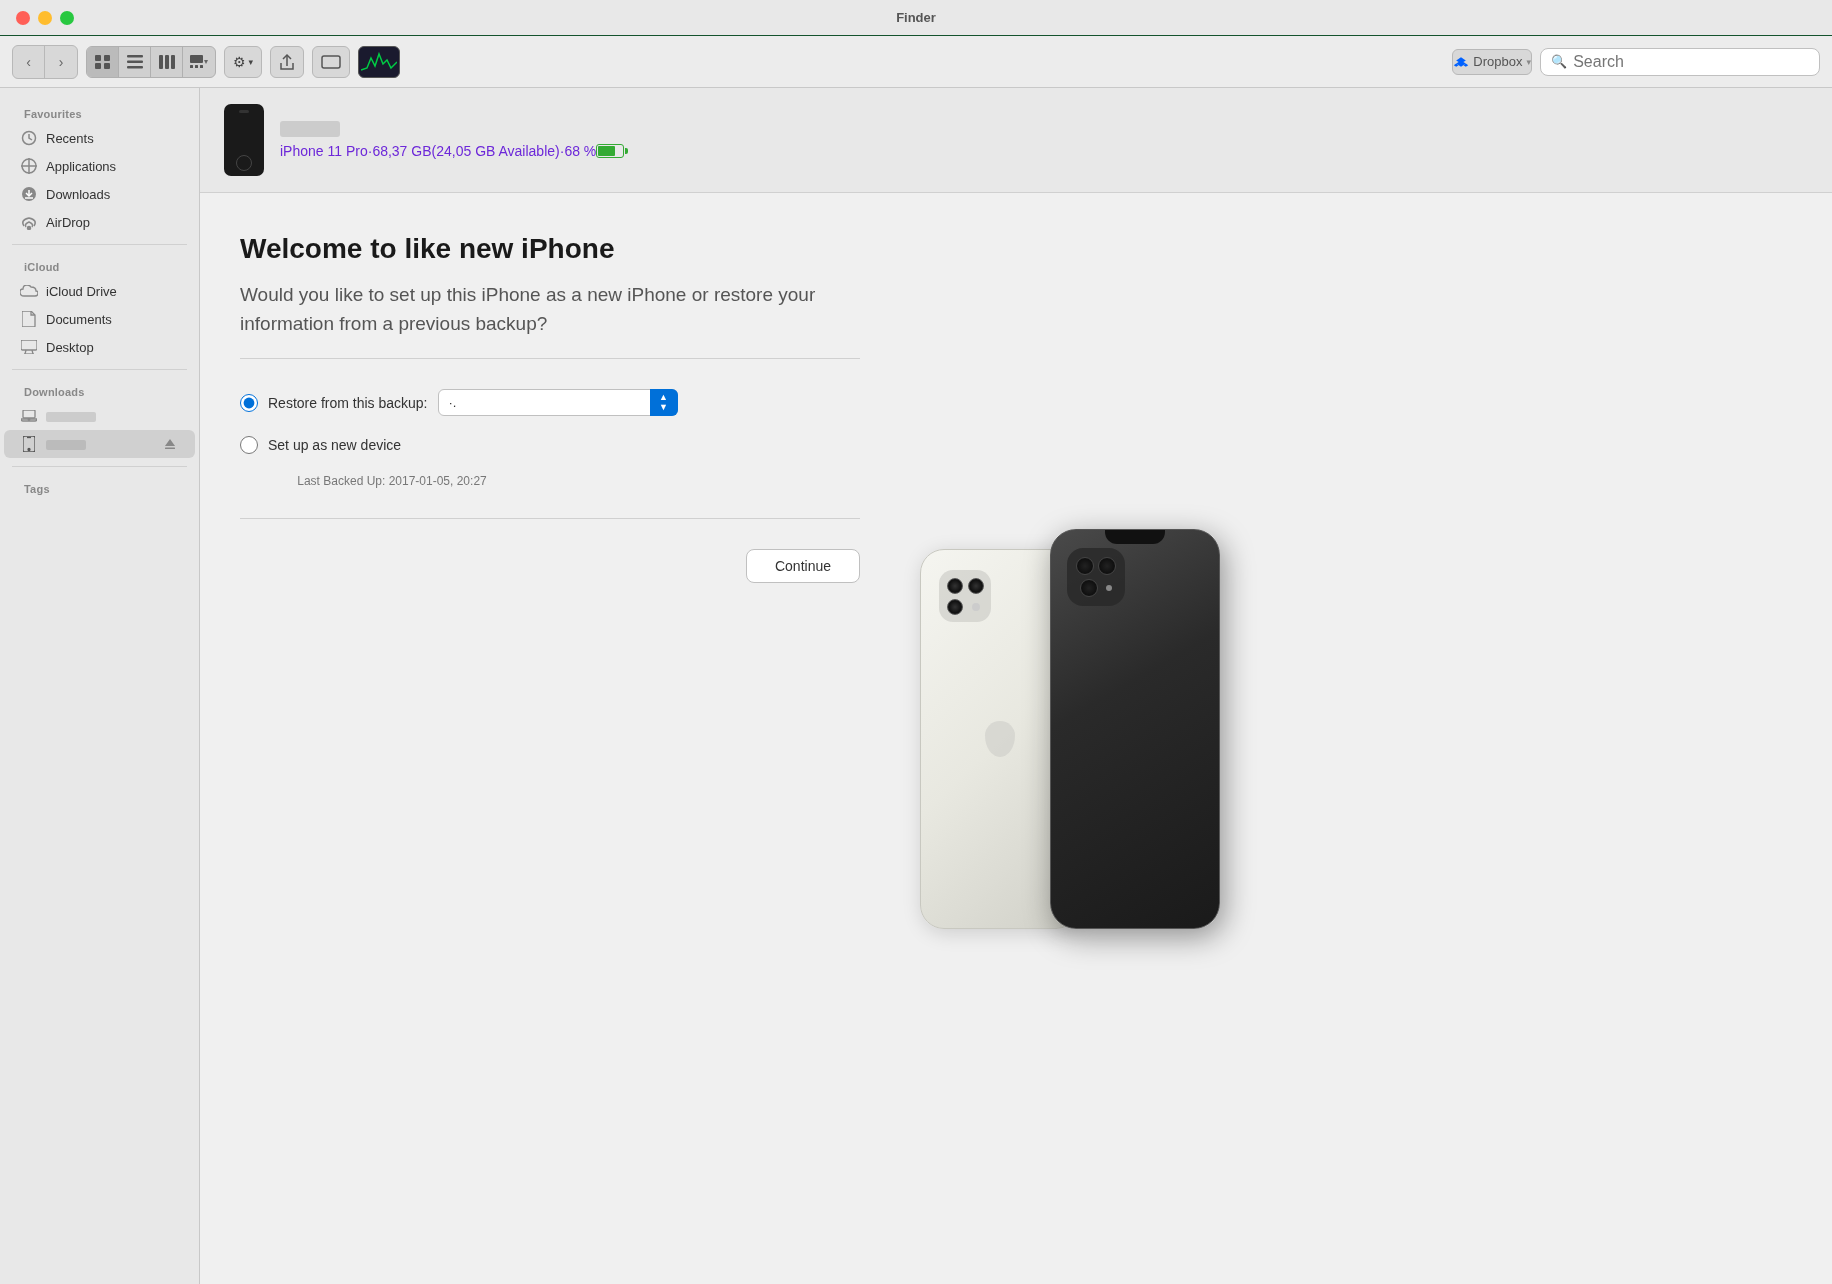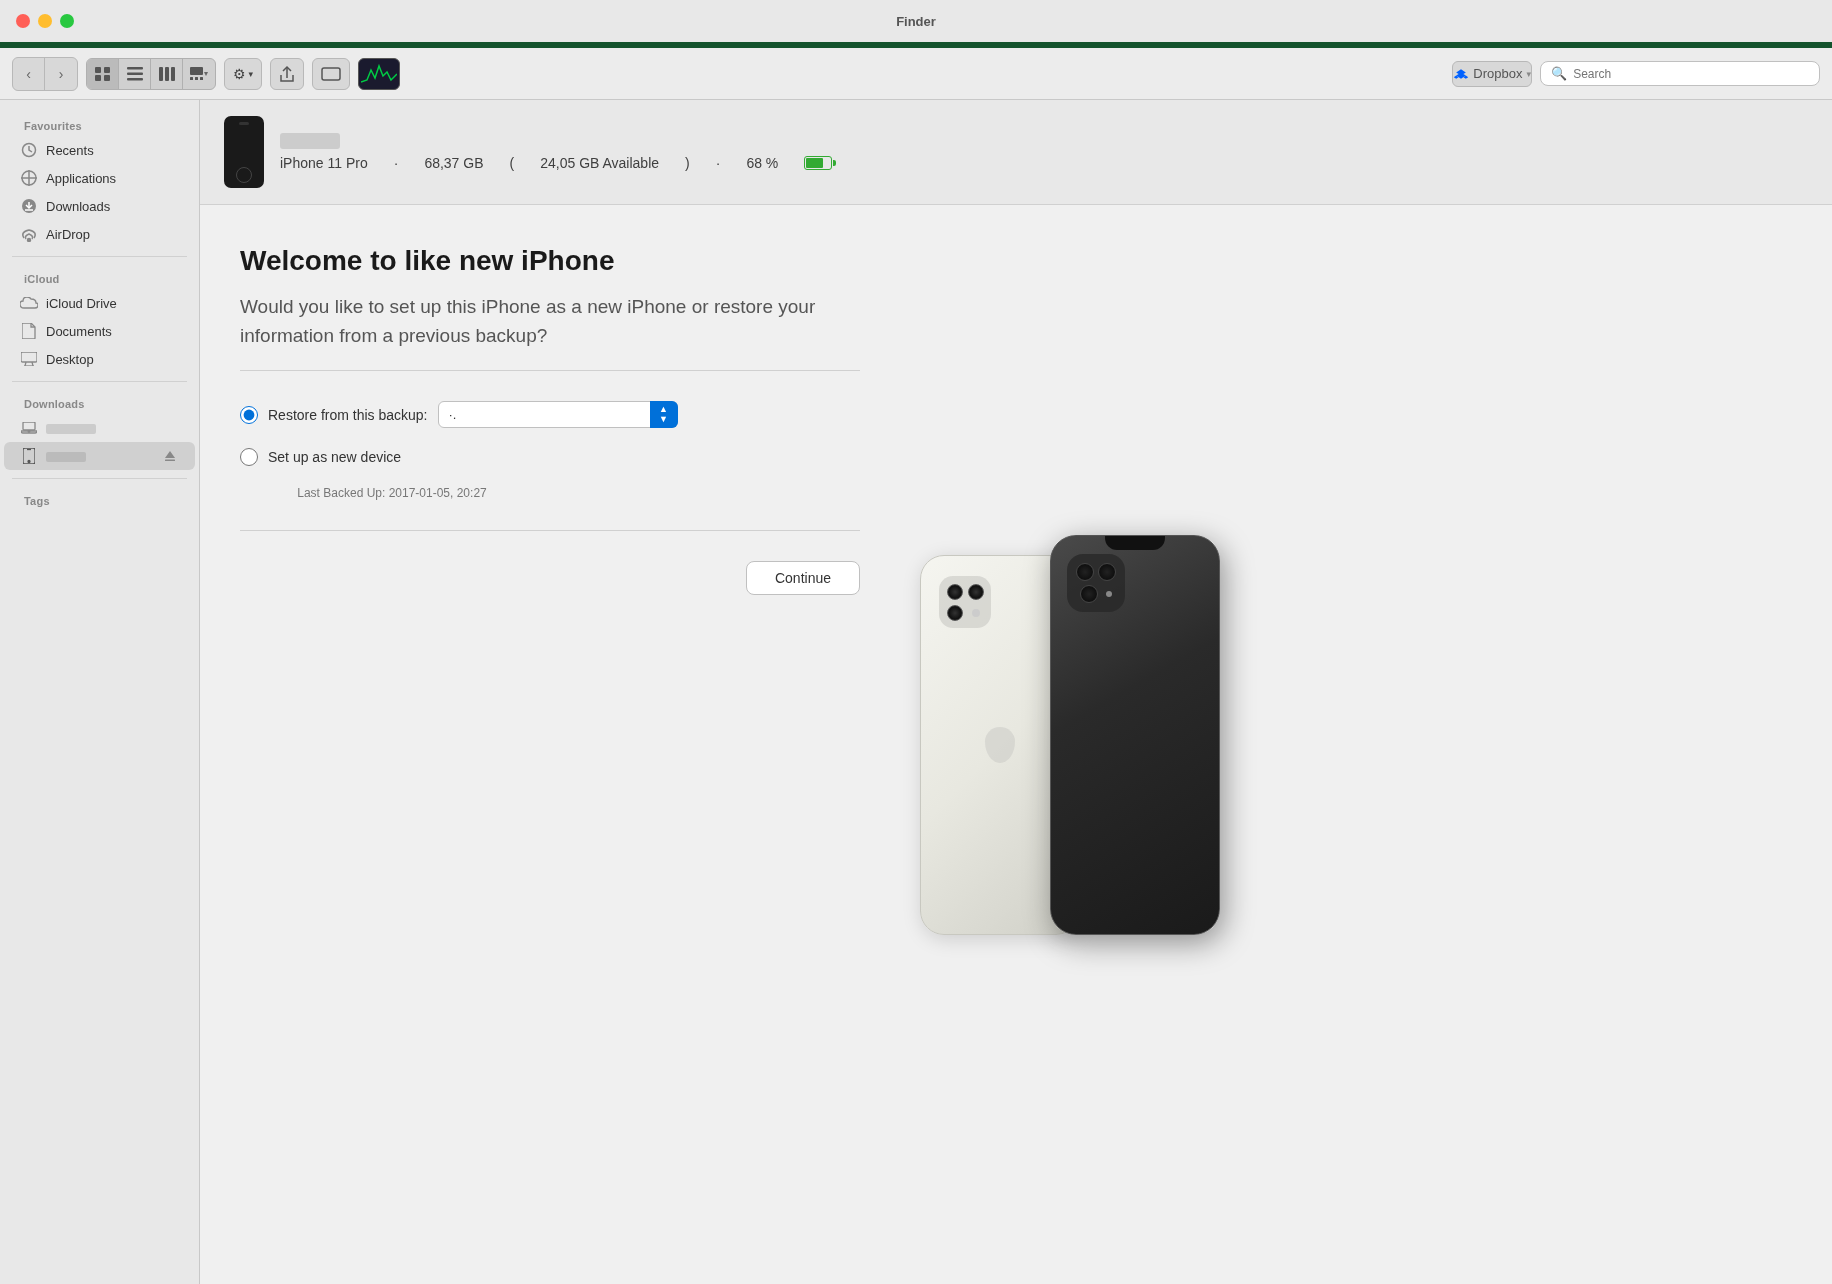--- a/index.html
+++ b/index.html
@@ -8,27 +8,27 @@
       background: #d6d6d6;
       width: 1832px;
       height: 1284px;
       overflow: hidden;
       display: flex;
       flex-direction: column;
     }
 
     
     .title-bar {
-      height: 48px;
+      height: 36px;
       background: #e8e8e8;
       display: flex;
       align-items: center;
       justify-content: center;
       position: relative;
-      border-bottom: 6px solid #14532d;
+      border-bottom: 1px solid #14532d;
     }
     .window-controls {
       position: absolute;
       left: 16px;
       display: flex;
       gap: 8px;
       align-items: center;
     }
     .window-btn {
       width: 14px;
@@ -124,21 +124,21 @@
       border: 1px solid #c0c0c0;
       border-radius: 8px;
       padding: 4px 10px;
       width: 280px;
       gap: 6px;
     }
     .search-input {
       border: none;
       outline: none;
       background: transparent;
-      font-size: 12px;
+      font-size: 16px;
       color: #a16207;
       width: 100%;
     }
     .dropbox-btn {
       display: flex;
       align-items: center;
       gap: 4px;
       padding: 4px 0;
       background: #d8d8d8;
       border: 1px solid #b8b8b8;
@@ -282,24 +282,24 @@
     }
     .device-name-blurred {
       width: 60px;
       height: 16px;
       background: #ccc;
       border-radius: 3px;
       margin-bottom: 2px;
     }
     .device-details {
       font-size: 14px;
-      color: #404040;
-      display: flex;
-      align-items: center;
-      gap: 26px;
+      color: #6d28d9;
+      display: flex;
+      align-items: center;
+      gap: 0;
     }
     .battery-container {
       display: flex;
       align-items: center;
       gap: 4px;
     }
     .battery-body {
       width: 28px;
       height: 14px;
       border: 1.5px solid #3a3;

